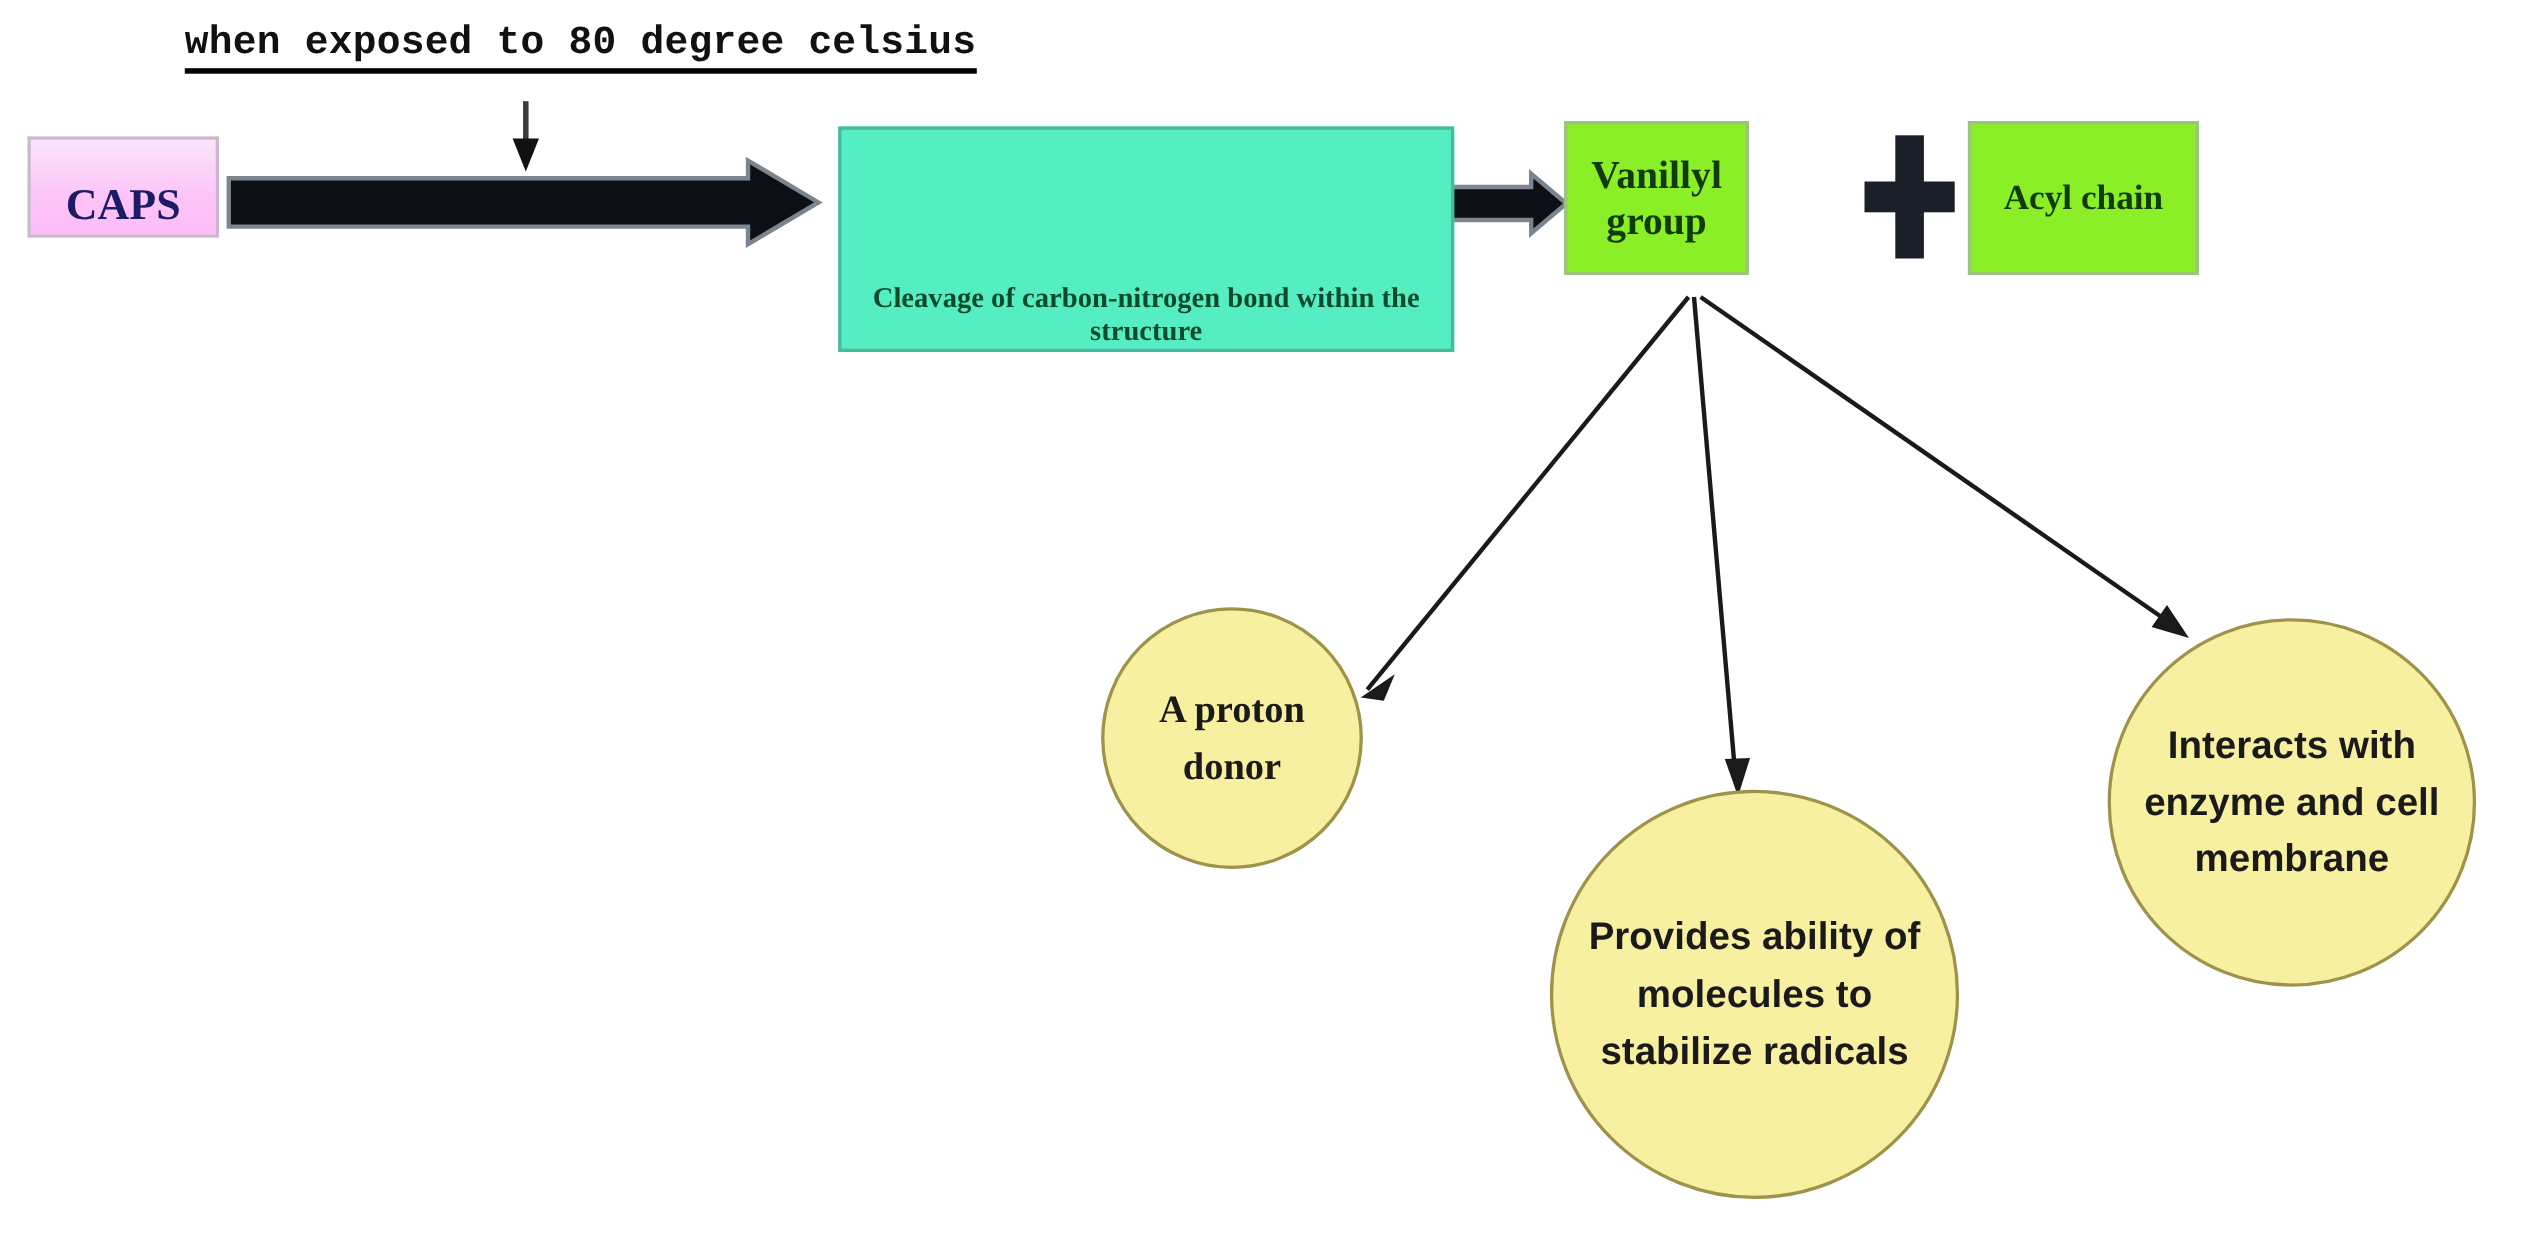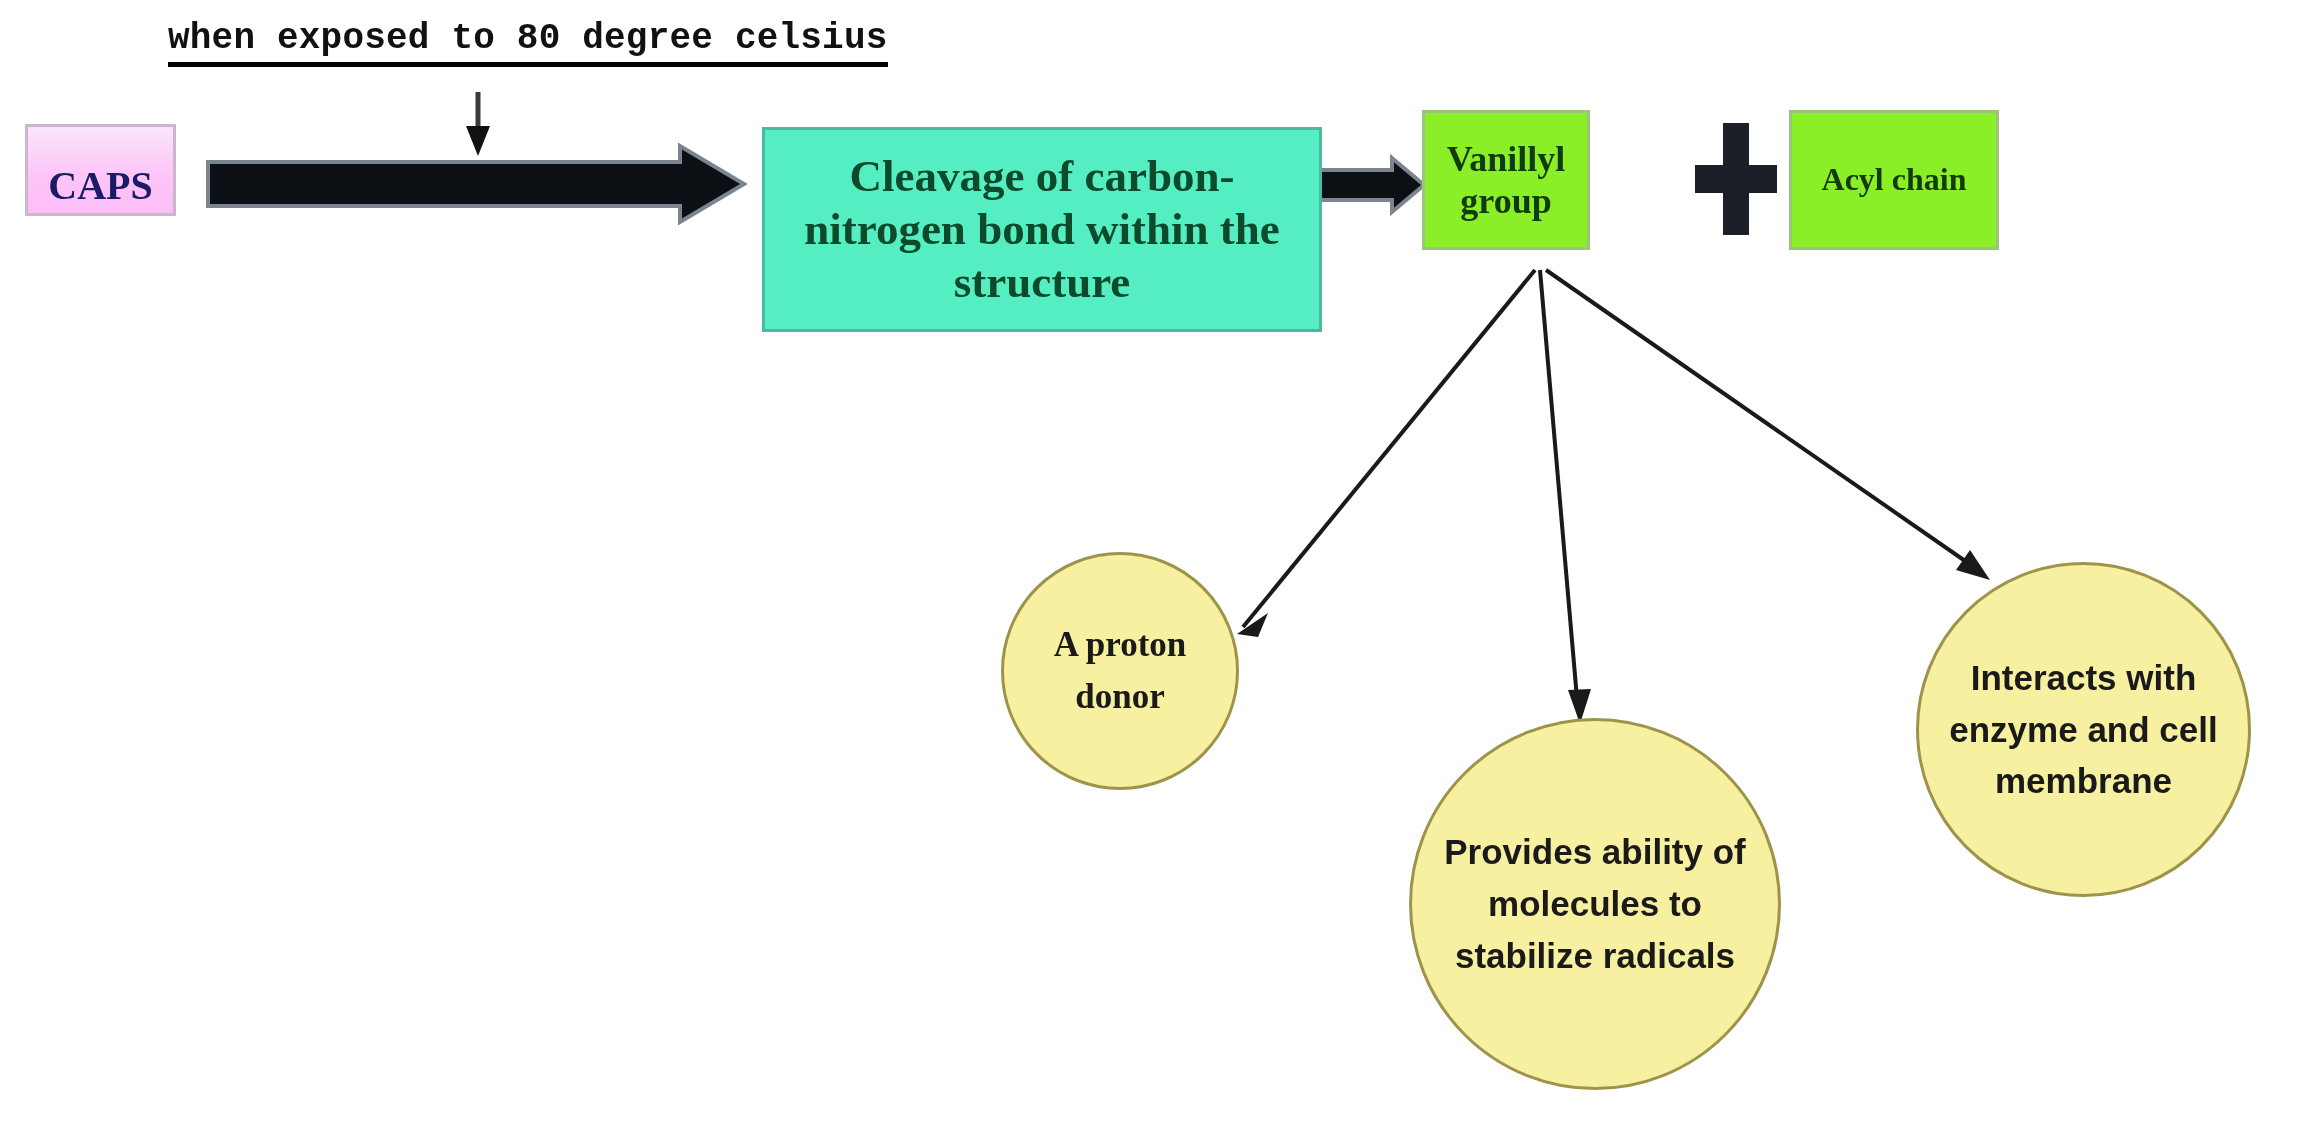--- a/index.html
+++ b/index.html
@@ -50,40 +50,41 @@
     justify-content: center;
     text-align: center;
     font-family: "Liberation Serif", serif;
     font-weight: bold;
     line-height: 1.18;
   }
 
   .box-caps {
     left: 25px;
     top: 124px;
-    width: 151px;
+    width: 174px;
     height: 92px;
     background: linear-gradient(to bottom, #fbe4fa 0%, #fdc4f8 60%, #fdbdf7 100%);
     border: 3px solid #cbb6cd;
     color: #1c1c66;
     font-size: 40px;
     align-items: flex-end;
     padding-bottom: 4px;
   }
 
   .box-cleavage {
     left: 762px;
-    top: 127px;
+    top: 115px;
     width: 560px;
     height: 205px;
     background: #55eec3;
     border: 3px solid #49b9a0;
     color: #0d4a2b;
-    font-size: 45px;
+    font-size: 26px;
     padding: 0 26px;
+    align-items: flex-end;
   }
 
   .box-vanillyl {
     left: 1422px;
     top: 110px;
     width: 168px;
     height: 140px;
     background: #8bef27;
     border: 3px solid #9cc47d;
     color: #113b08;

